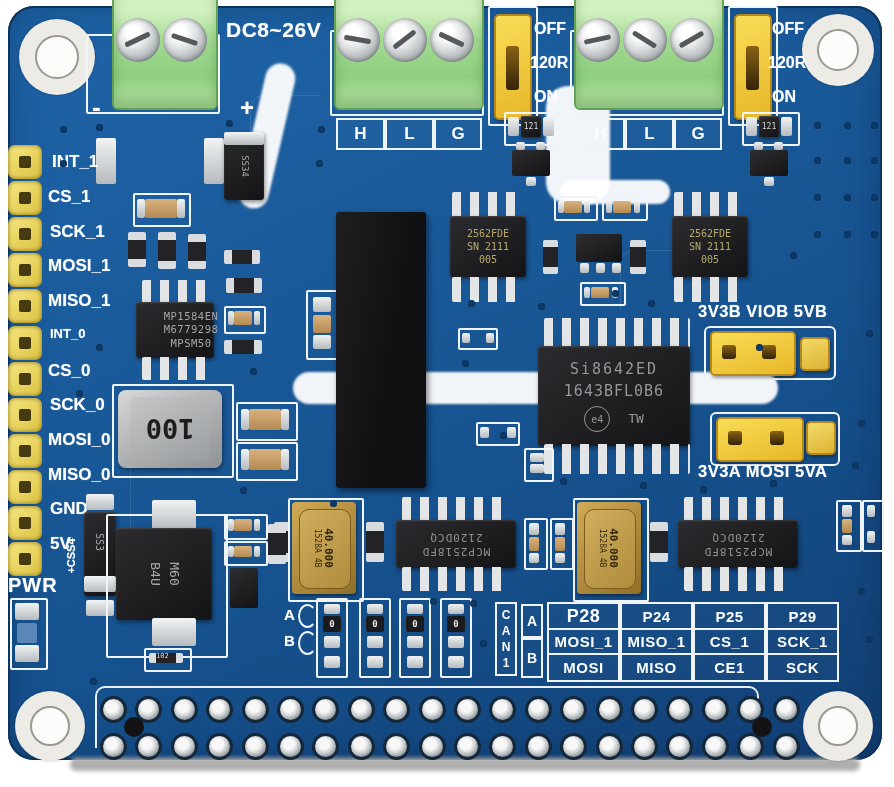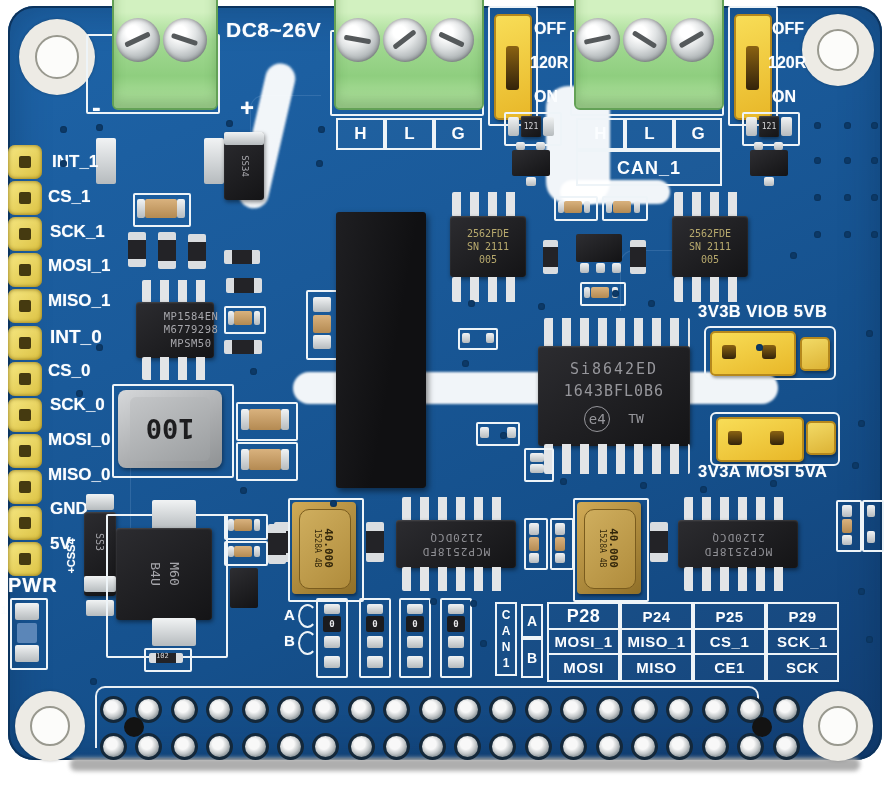--- a/index.html
+++ b/index.html
@@ -129,21 +129,20 @@
   <div class="term" style="left:574px;top:-8px;width:146px;height:114px;"></div>
   <div class="jumper" style="left:734px;top:14px;width:34px;height:102px;">
     <div class="jhole" style="left:10px;top:30px;width:13px;height:44px;"></div>
   </div>
   <div class="silk" style="left:772px;top:20px;font-size:16px;">OFF</div>
   <div class="silk" style="left:768px;top:54px;font-size:16px;">120R</div>
   <div class="silk" style="left:772px;top:88px;font-size:16px;">ON</div>
   <div class="cell abs" style="left:576px;top:118px;width:45px;height:28px;font-size:17px;">H</div>
   <div class="cell abs" style="left:625px;top:118px;width:45px;height:28px;font-size:17px;">L</div>
   <div class="cell abs" style="left:674px;top:118px;width:44px;height:28px;font-size:17px;">G</div>
-  <div class="cell abs" style="left:576px;top:150px;width:142px;height:32px;font-size:18px;letter-spacing:1px;">CAN_1</div>
   <div class="box" style="left:742px;top:112px;width:54px;height:30px;">
     <div class="pad" style="left:2px;top:3px;width:11px;height:19px;"></div>
     <div class="chip" style="left:15px;top:2px;width:20px;height:21px;border-radius:1px;">
         <div class="chiptxt" style="font-size:8px;line-height:21px;color:#d8d8da;">121</div>
       </div>
     <div class="pad" style="left:37px;top:3px;width:11px;height:19px;"></div>
   </div>
   <div class="pad" style="left:754px;top:142px;width:9px;height:8px;"></div>
   <div class="pad" style="left:774px;top:142px;width:9px;height:8px;"></div>
   <div class="sot" style="left:750px;top:150px;width:38px;height:26px;"></div>
@@ -185,21 +184,21 @@
       </div>
       <div class="ypin" style="left: 8px; top: 542.1px;">
         <div class="yhole"></div>
       </div>
     </div>
   <span class="silk" style="left:52px;top:152px;font-size:17px;">INT_1</span>
   <span class="silk" style="left:48px;top:187px;font-size:17px;">CS_1</span>
   <span class="silk" style="left:50px;top:222px;font-size:17px;">SCK_1</span>
   <span class="silk" style="left:48px;top:256px;font-size:17px;">MOSI_1</span>
   <span class="silk" style="left:48px;top:291px;font-size:17px;">MISO_1</span>
-  <span class="silk" style="left:50px;top:326px;font-size:19px;">INT_0</span>
+  <span class="silk" style="left:50px;top:326px;font-size:13px;">INT_0</span>
   <span class="silk" style="left:48px;top:361px;font-size:17px;">CS_0</span>
   <span class="silk" style="left:50px;top:395px;font-size:17px;">SCK_0</span>
   <span class="silk" style="left:48px;top:430px;font-size:17px;">MOSI_0</span>
   <span class="silk" style="left:48px;top:465px;font-size:17px;">MISO_0</span>
   <span class="silk" style="left:50px;top:499px;font-size:17px;">GND</span>
   <span class="silk" style="left:50px;top:534px;font-size:17px;">5V</span>
 
   <div class="silk" style="left:8px;top:574px;font-size:20px;letter-spacing:1px;">PWR</div>
   <div class="box" style="left:10px;top:598px;width:34px;height:68px;">
     <div class="pad" style="left:3px;top:3px;width:24px;height:17px;"></div>
@@ -301,21 +300,21 @@
       <div class="pad" style="left:2px;top:3px;width:6px;height:11px;"></div>
       <div class="pad" style="left:30px;top:3px;width:6px;height:11px;"></div>
     </div>
 
   <div class="pins" style="left:544px;top:318px;width:146px;height:30px;"></div>
   <div class="chip" style="left:538px;top:346px;width:152px;height:100px;">
     <div class="chiptxt flexc" style="width:100%;height:100%;font-size:15px;color:#96969b;gap:2px;">
       <span style="letter-spacing:2px;">Si8642ED</span>
       <span style="letter-spacing:1px;">1643BFL0B6</span>
       <span style="display:flex;align-items:center;gap:18px;margin-top:3px;">
-        <span style="border:1.5px solid #96969b;border-radius:50%;width:24px;height:24px;display:inline-flex;align-items:center;justify-content:center;font-size:14px;">e4</span>
+        <span style="border:1.5px solid #96969b;border-radius:50%;width:24px;height:24px;display:inline-flex;align-items:center;justify-content:center;font-size:10px;">e4</span>
         <span style="font-size:13px;">TW</span>
       </span>
     </div>
   </div>
   <div class="pins" style="left:544px;top:444px;width:146px;height:30px;"></div>
 
   <div class="box" style="left:458px;top:328px;width:36px;height:18px;">
       <div class="pad" style="left:2px;top:3px;width:8px;height:10px;"></div>
       <div class="pad" style="left:26px;top:3px;width:8px;height:10px;"></div>
     </div>

